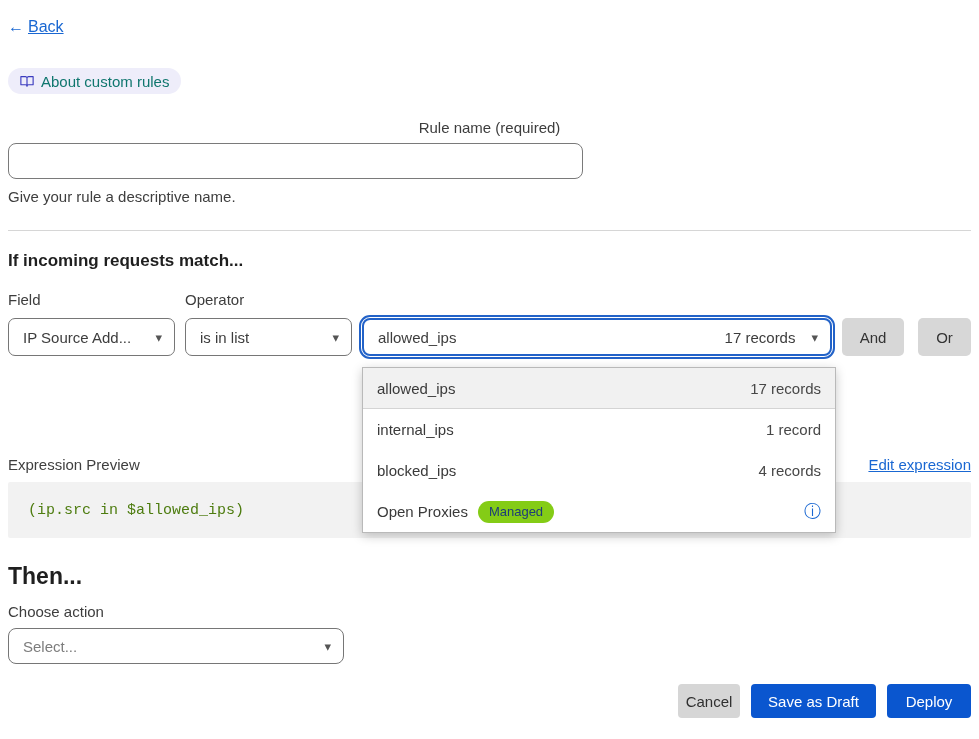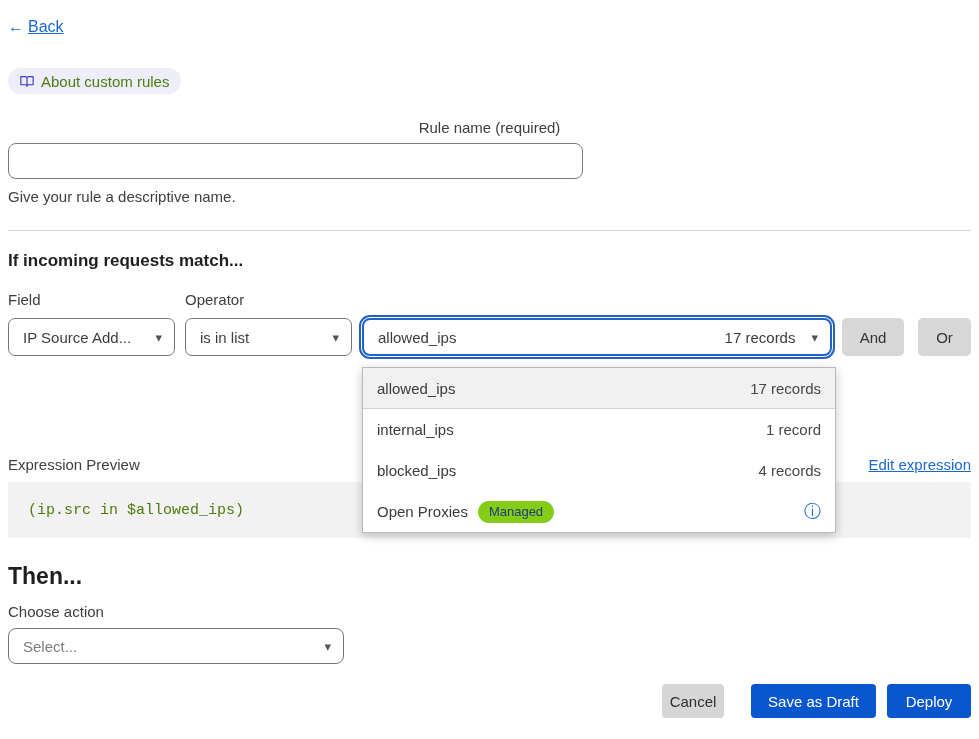--- a/index.html
+++ b/index.html
@@ -19,21 +19,21 @@
     margin-top: 16px; font-size: 16px; color: #1967d2;
     text-decoration: none; cursor: pointer; line-height: 22px;
   }
   .back-link .back-text { text-decoration: underline; }
 
   
   .title-row { margin-top: 28px; display: flex; align-items: center; gap: 14px; height: 30px; }
   .page-title { font-size: 22px; font-weight: bold; color: #1b1b1b; }
   .about-badge {
     display: inline-flex; align-items: center; gap: 7px;
-    background: #eeedfa; color: #4d7c0f;
+    background: #eeedfa; color: #0f766e;
     height: 26px; padding: 0 12px; border-radius: 13px;
     font-size: 15px; cursor: pointer; text-decoration: none;
   }
 
   
   .field-label { margin-top: 22px; font-size: 15px; color: #3d3d3d; line-height: 19px; text-align: center; }
   .rule-name-input {
     display: block; margin-top: 6px; width: 575px; height: 36px;
     border: 1px solid #7a7a7a; border-radius: 8px;
     font-size: 15px; padding: 0 12px; font-family: "Liberation Sans", sans-serif;
@@ -118,21 +118,21 @@
   .action-select .placeholder { color: #7c7c7c; }
 
   
   .footer { margin-top: 20px; display: flex; justify-content: flex-end; align-items: center; }
   .footer .btn {
     height: 34px; border: none; border-radius: 4px;
     font-size: 15px; font-family: "Liberation Sans", sans-serif; cursor: pointer;
   }
   .cancel-btn { background: #d6d6d6; color: #2f2f2f; width: 62px; margin-right: 11px; }
   .primary-btn { background: #0a56cf; color: #fff; }
-  .save-draft-btn { width: 125px; margin-right: 11px; margin-left: 16px; }
+  .save-draft-btn { width: 125px; margin-right: 11px; }
   .deploy-btn { width: 84px; }
 
   .book-icon-svg { display: block; }
 </style>
 </head>
 <body>
 
 <div class="page">
 
   <a class="back-link">

